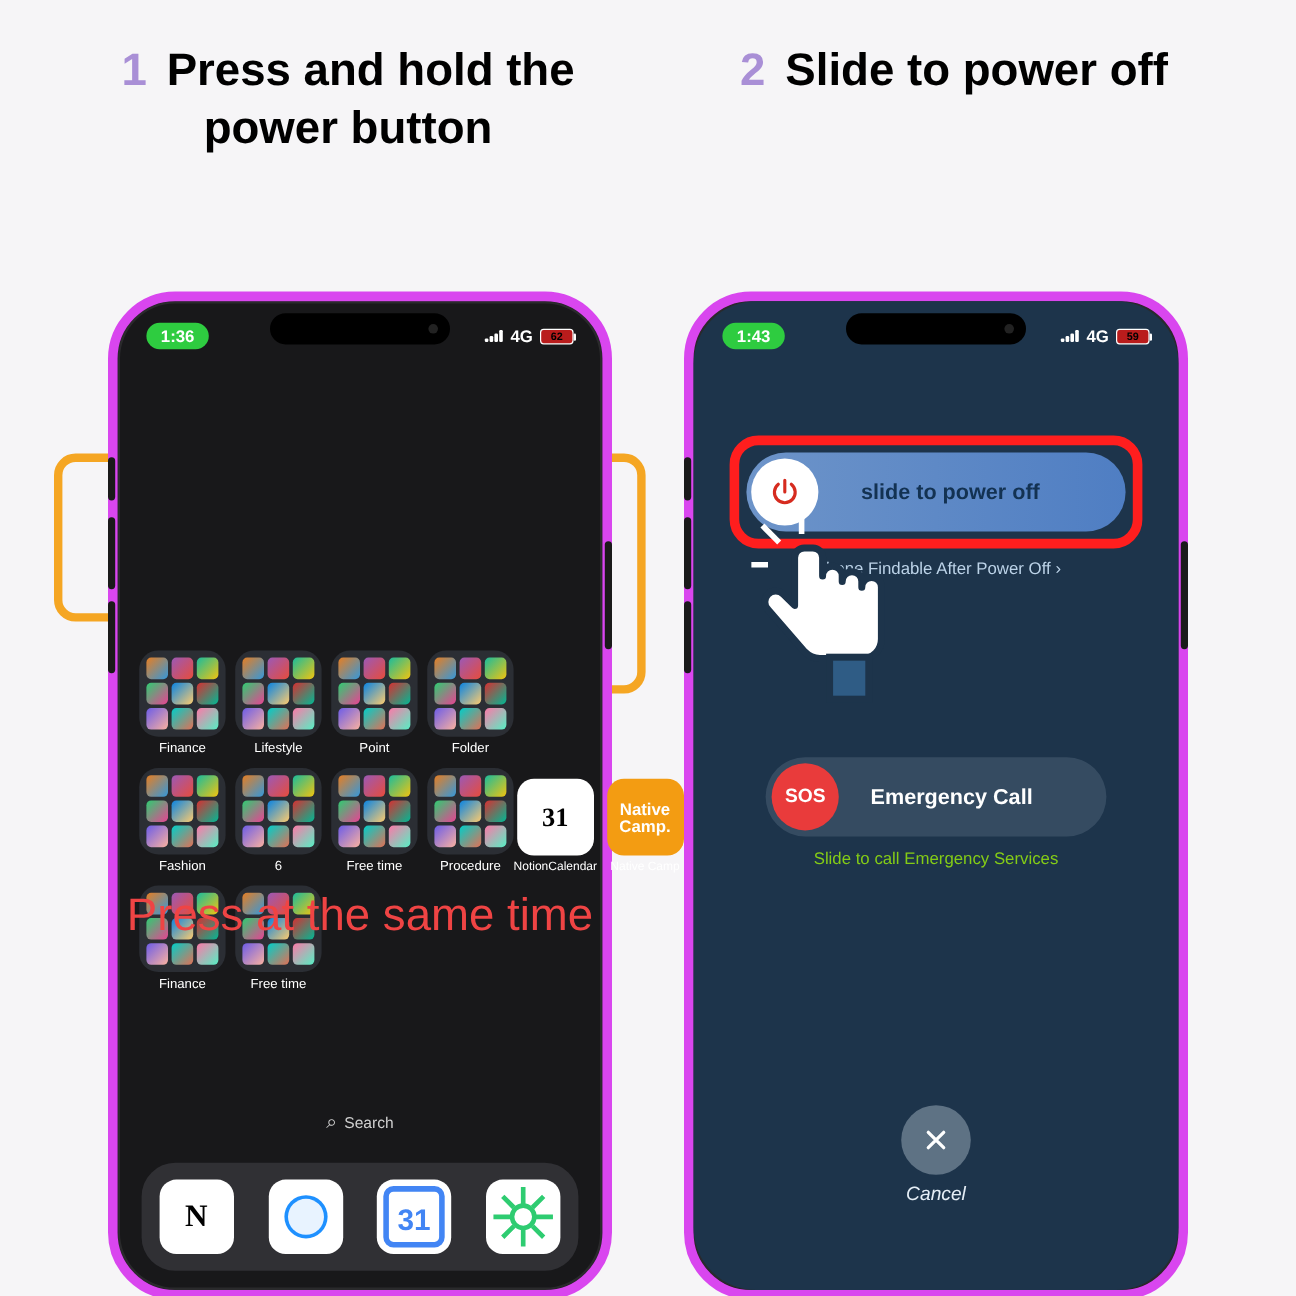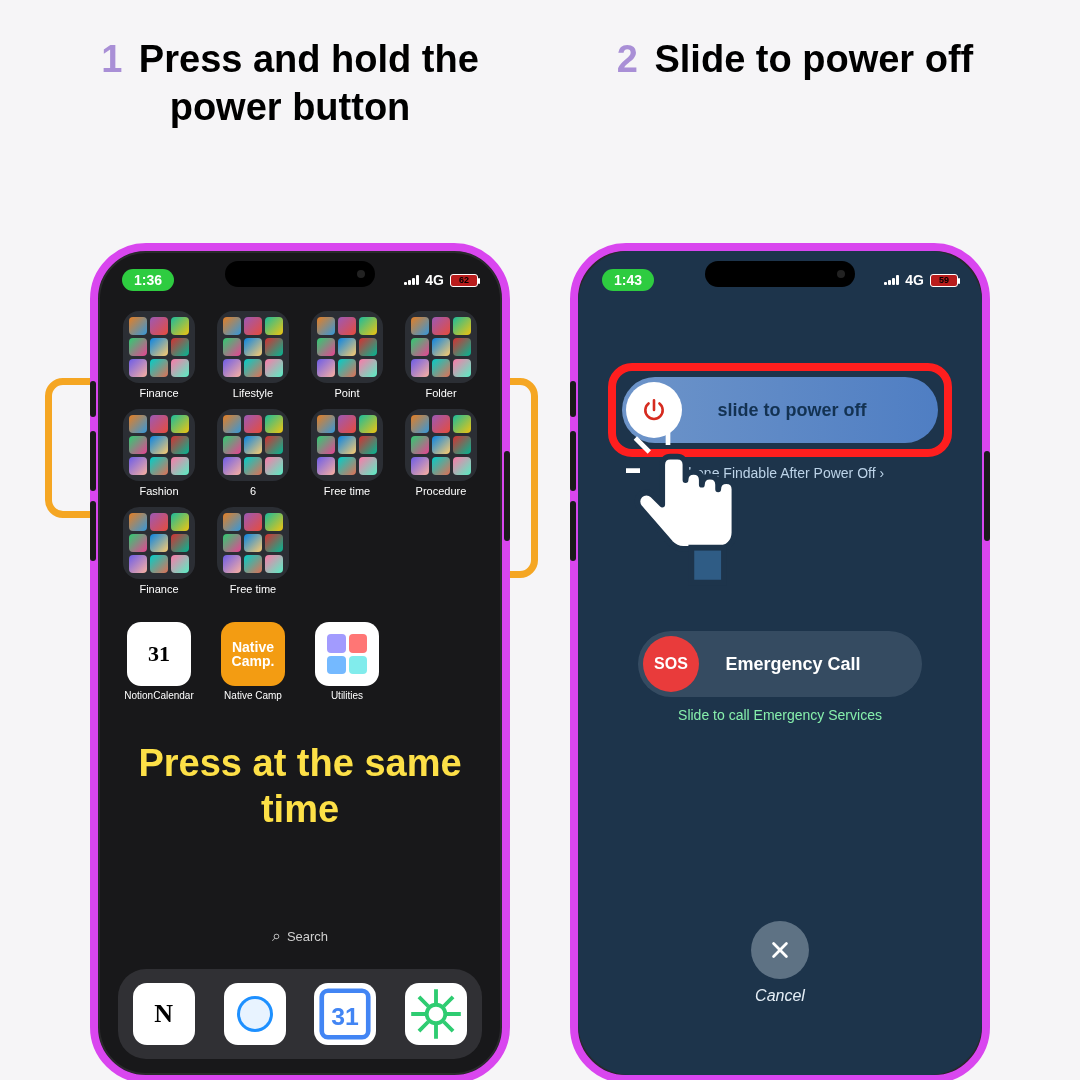--- a/index.html
+++ b/index.html
@@ -95,21 +95,21 @@
   .batt {
     width: 28px; height: 13px; border: 1.5px solid #fff; border-radius: 3px;
     position: relative; font-size: 9px; color: #000; display:flex; align-items:center; justify-content:center;
     background: #b91c1c;
   }
   .batt::after { content:""; position:absolute; right:-3px; top:3px; width:2px; height:6px; background:#fff; border-radius:1px; }
 
   
   .home {
     position: absolute; top: 60px; left: 18px; right: 18px; bottom: 18px;
-    display: flex; flex-direction: column; align-items: center; gap: 19px;
+    display: flex; flex-direction: row; align-items: center;
   }
   .folders {
     width: 100%;
     display: grid;
     grid-template-columns: repeat(4, 1fr);
     gap: 10px 8px;
     text-align: center;
   }
   .folder {
     display: flex; flex-direction: column; align-items: center;
@@ -165,22 +165,22 @@
   .wc-inner i { border-radius:4px; }
   .wc-inner i:nth-child(1){background:#a29bfe;}
   .wc-inner i:nth-child(2){background:#ff7675;}
   .wc-inner i:nth-child(3){background:#74b9ff;}
   .wc-inner i:nth-child(4){background:#81ecec;}
 
   .overlay-text {
     position: absolute;
     left: 0; right: 0;
     text-align: center;
-    color: #fde047;
-    font-weight: 700;
+    color: #ef4444;
+    font-weight: 400;
     font-size: 38px;
     line-height: 1.2;
   }
   .search-pill {
     position: absolute;
     bottom: 130px;
     left: 50%;
     transform: translateX(-50%);
     color: #cfcfcf;
     font-size: 13px;
@@ -287,21 +287,21 @@
     width: 56px; height: 56px; border-radius:50%;
     background:#e93b3b; color:#fff;
     display:flex; align-items:center; justify-content:center;
     margin:5px; font-weight:800; font-size:16px;
   }
   .sos-wrap .lbl { flex:1; text-align:center; padding-right:40px; }
   .sos-sub {
     position: absolute;
     top: 456px; left:0; right:0;
     text-align:center;
-    color:#86efac;
+    color:#84cc16;
     font-size:14px;
   }
 
   .cancel-wrap {
     position: absolute;
     bottom: 70px; left: 0; right:0;
     display:flex; flex-direction:column; align-items:center;
     color:#e5eef6;
     font-style:italic;
   }

